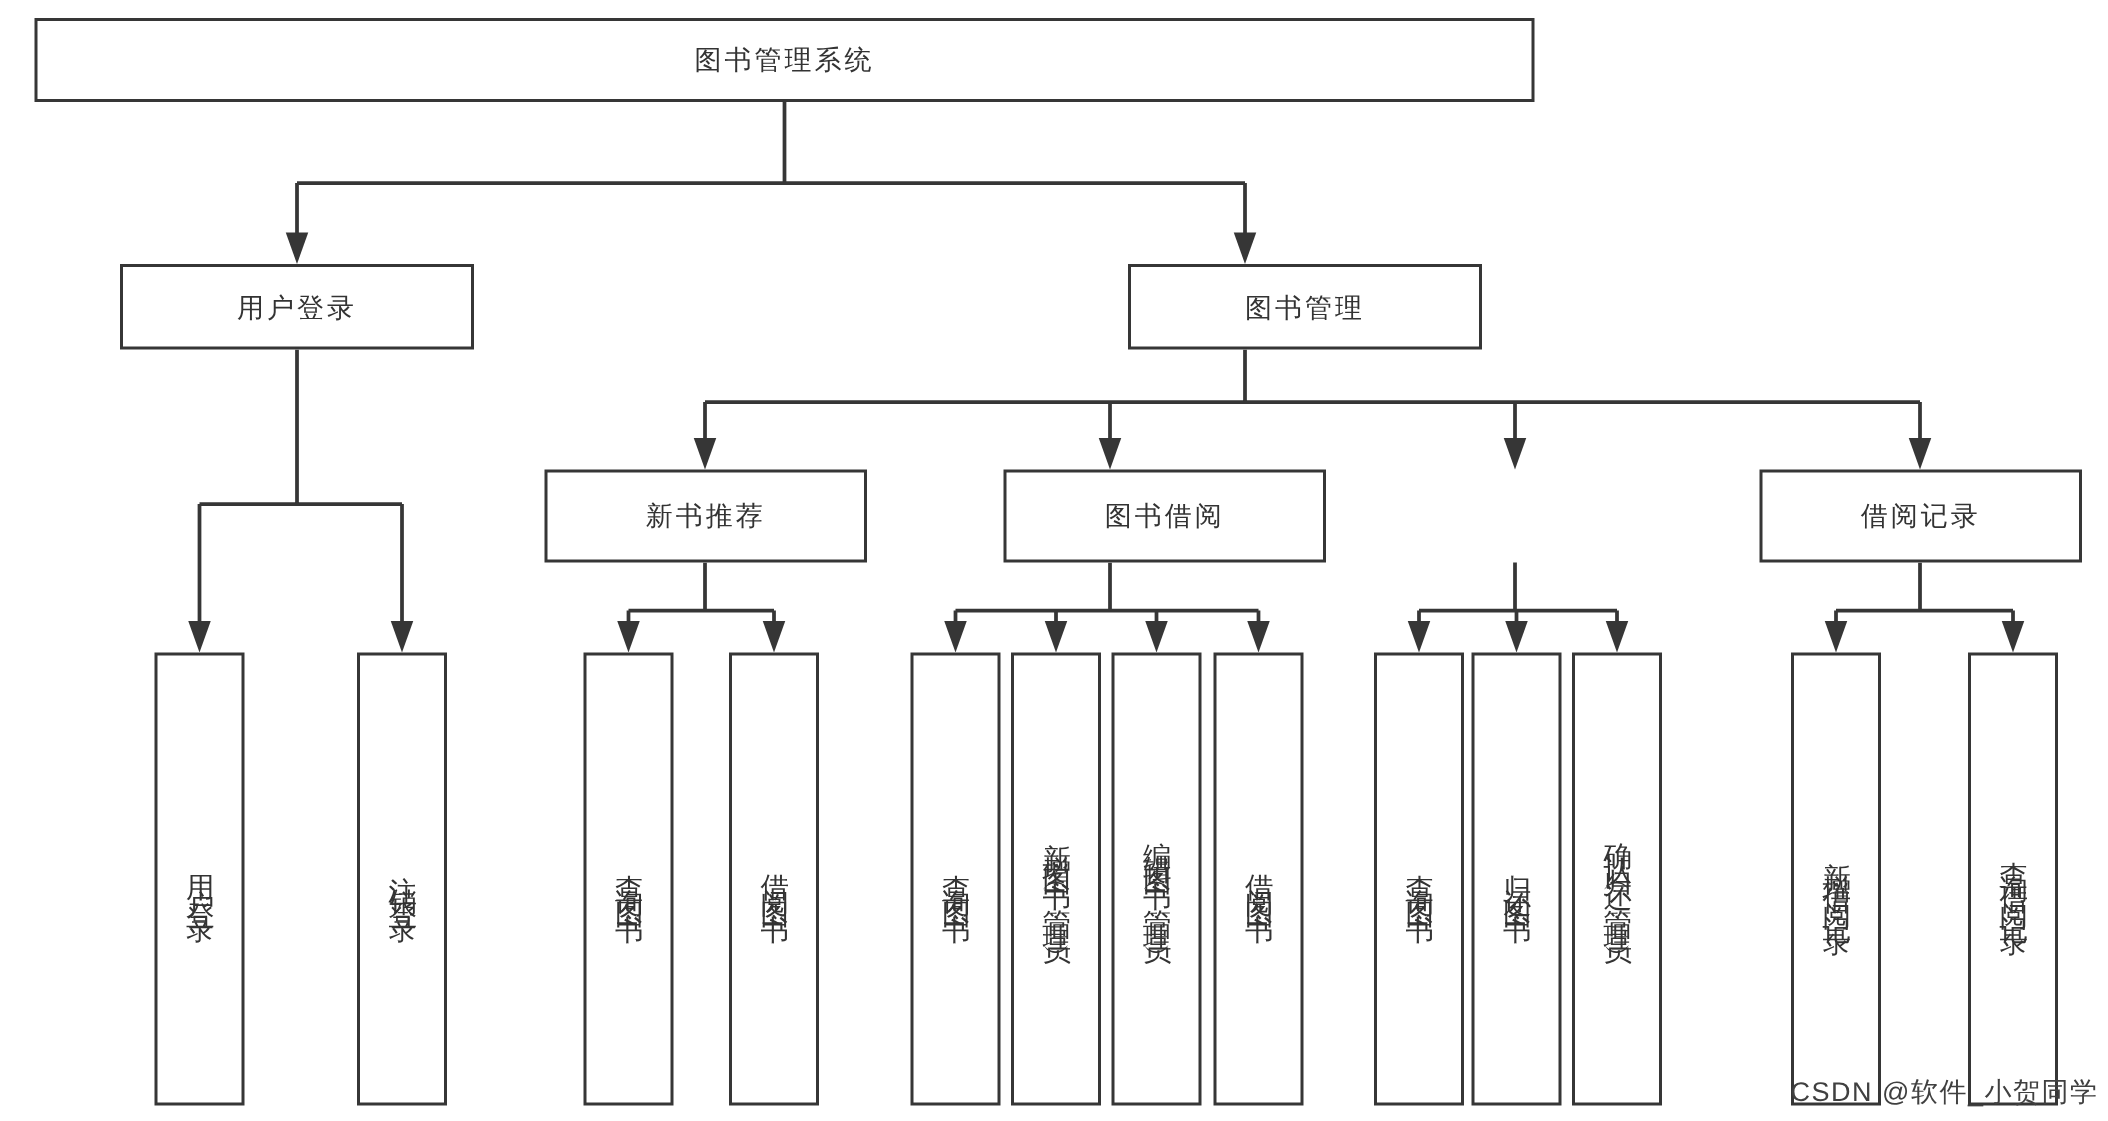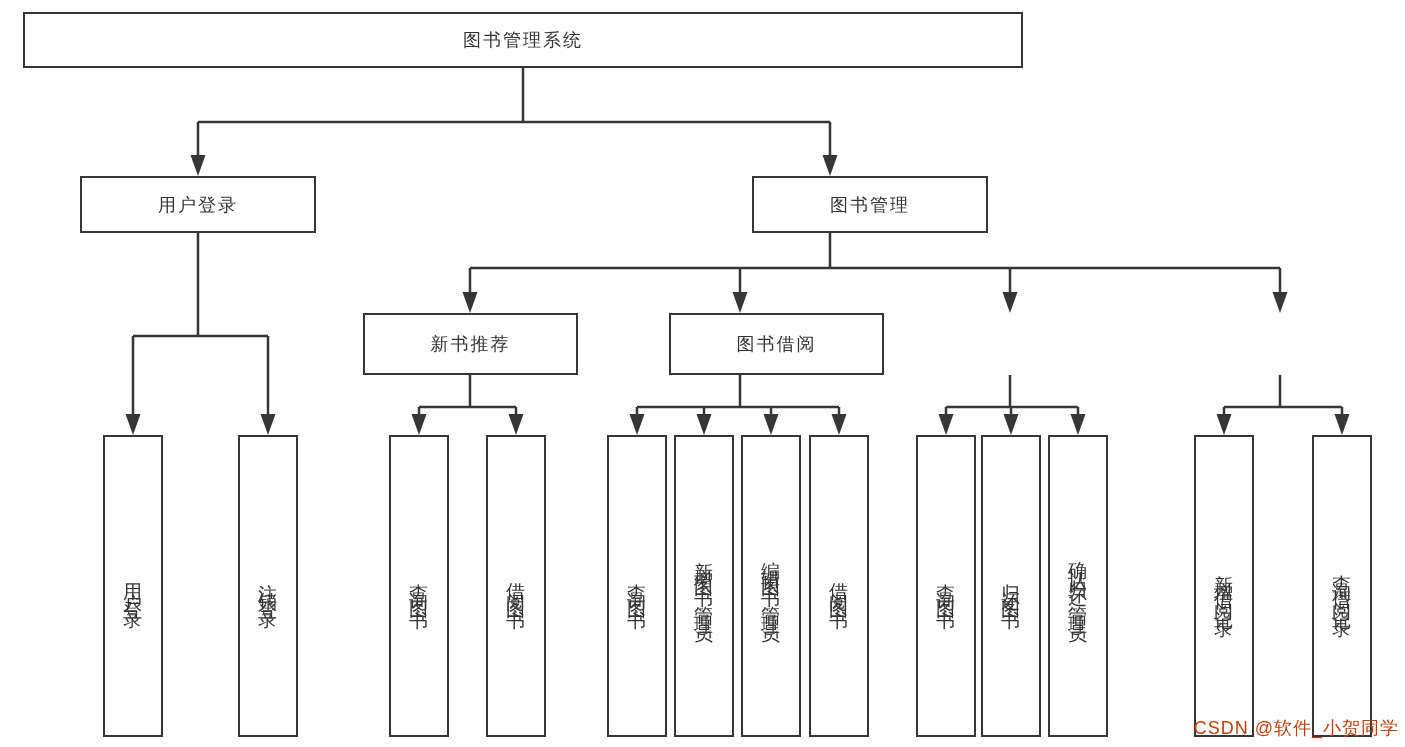--- a/index.html
+++ b/index.html
@@ -36,21 +36,21 @@
     text-orientation:mixed;
     font-size:19px;
     letter-spacing:9px;
     line-height:1;
     max-height:292px;
   }
   .watermark{
     position:absolute;
     right:6px;bottom:7px;
     font-size:18px;
-    color:#c2410c;
+    color:#404040;
     letter-spacing:1px;
     z-index:5;
     white-space:nowrap;
     margin-left:32px;
   }
 </style>
 </head>
 <body>
 
 <div id="canvas">
@@ -105,20 +105,23 @@
   <div class="box hbox lvl1" style="left:752px;">
     <span class="lbl">图书管理</span>
   </div>
 
   <div class="box hbox lvl2" style="left:363px;">
     <span class="lbl">新书推荐</span>
   </div>
   <div class="box hbox lvl2" style="left:633px;margin-left:36px;">
     <span class="lbl">图书借阅</span>
   </div>
+  <div class="box hbox lvl2" style="left:1173px;">
+    <span class="lbl">借阅记录</span>
+  </div>
 
   <div class="box leaf" style="left:103px;">
     <span class="lbl">用户登录</span>
   </div>
   <div class="box leaf" style="left:238px;">
     <span class="lbl">注销登录</span>
   </div>
 
   <div class="box leaf" style="left:389px;">
     <span class="lbl">查询图书</span>

